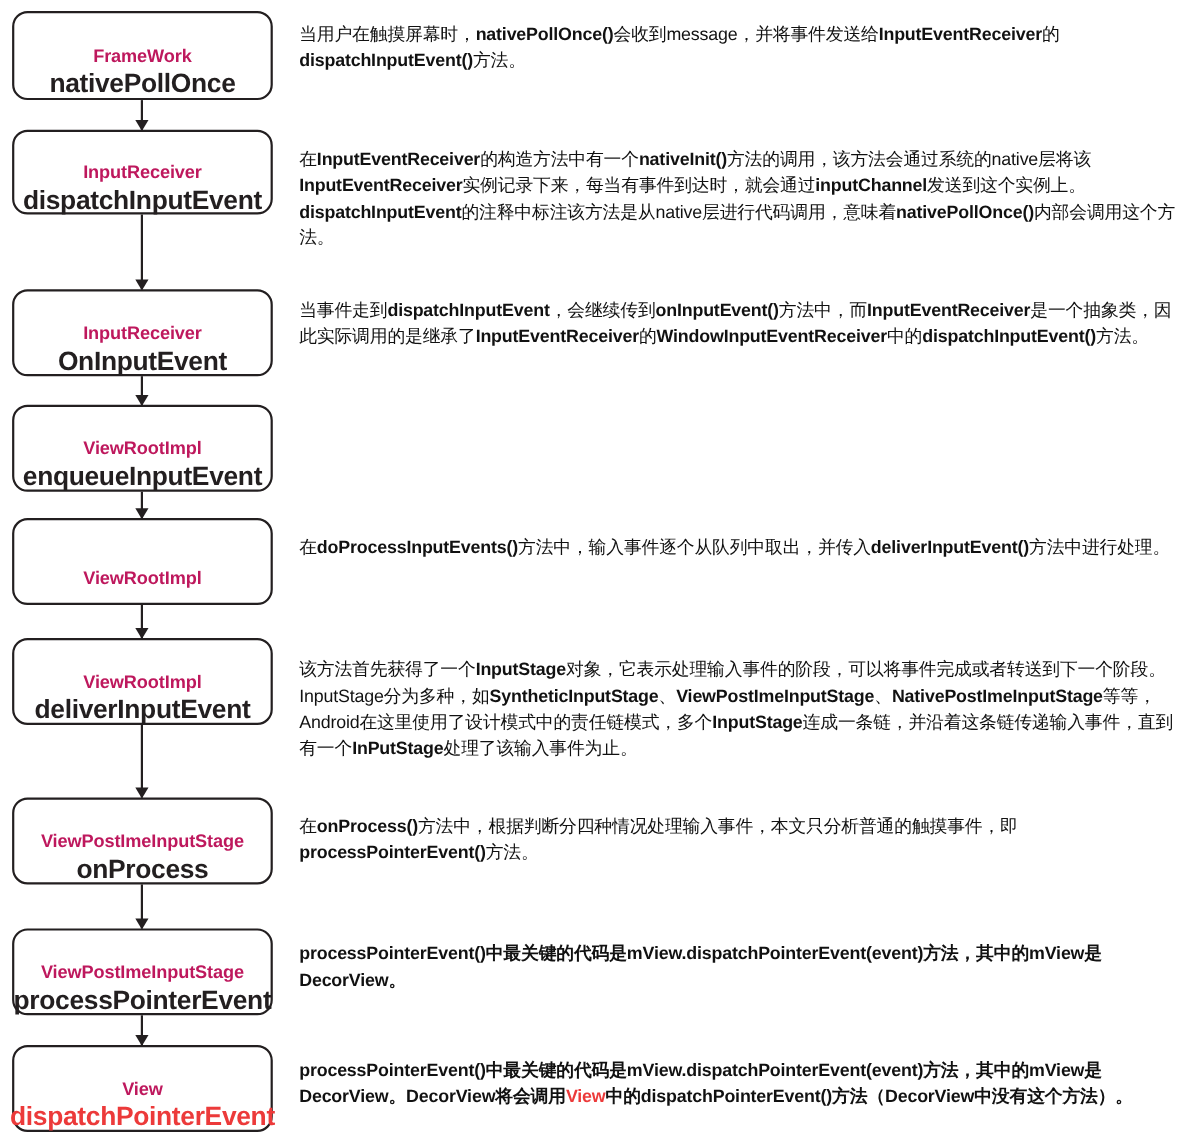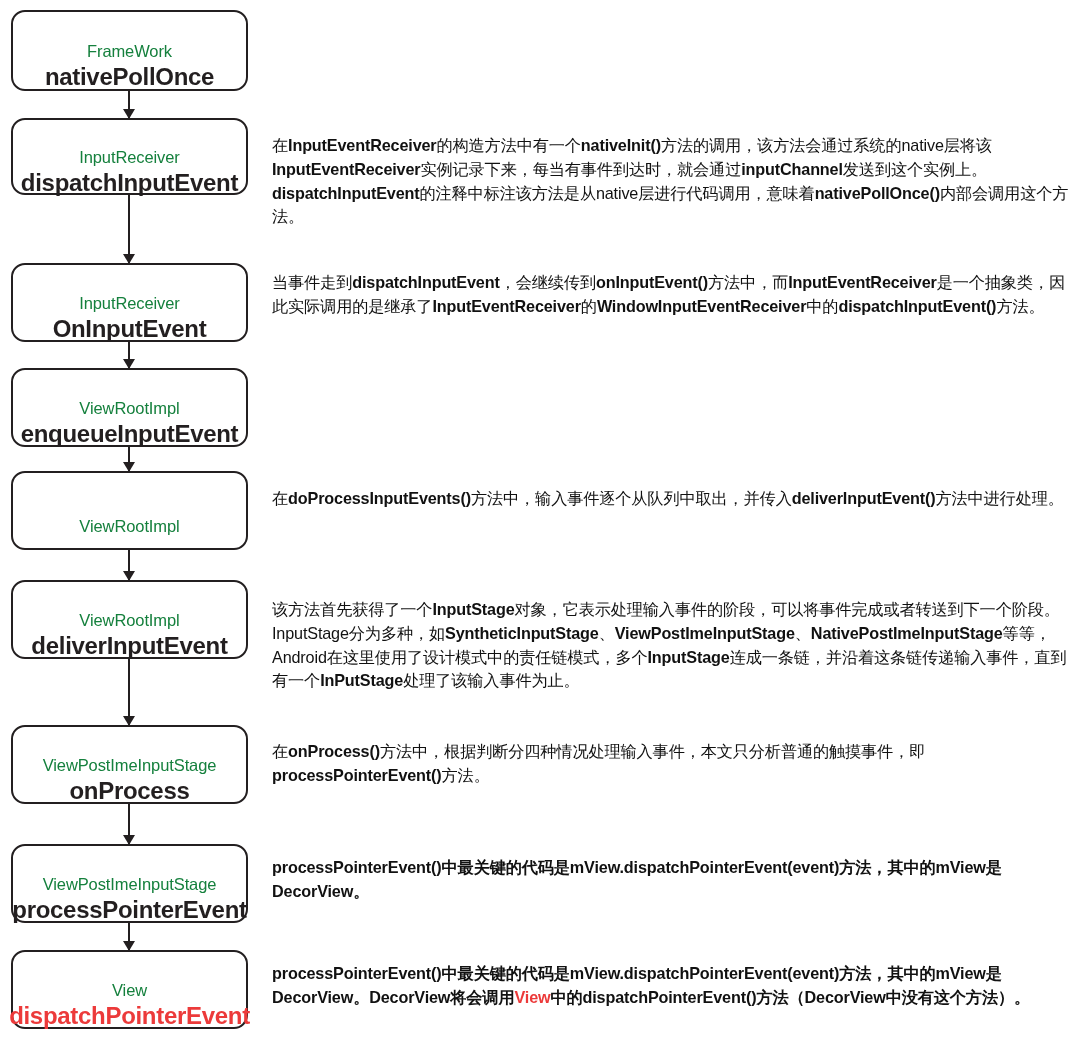--- a/index.html
+++ b/index.html
@@ -39,22 +39,22 @@
     background: #ffffff;
     display: flex;
     flex-direction: column;
     align-items: center;
     justify-content: center;
     text-align: center;
     line-height: 1.18;
   }
   .node .cls {
     font-size: 16.5px;
-    font-weight: normal;
-    color: #15803d;
+    font-weight: bold;
+    color: #be185d;
     letter-spacing: -0.1px;
     margin-top: 32px;
   }
   .node .mth {
     font-size: 24px;
     font-weight: bold;
     color: #231f20;
     letter-spacing: -0.3px;
     margin-top: 2px;
   }
@@ -162,20 +162,21 @@
         <div class="cls">ViewPostImeInputStage</div>
         <div class="mth">processPointerEvent</div>
       </div>
       <div class="node accent" style="top: 950px; height: 79px;">
         <div class="cls">View</div>
         <div class="mth">dispatchPointerEvent</div>
       </div>
     </div>
 
   <div class="notes-column">
+      <div class="note" style="top: 20px;">当用户在触摸屏幕时，<b>nativePollOnce()</b>会收到message，并将事件发送给<b>InputEventReceiver</b>的<b>dispatchInputEvent()</b>方法。</div>
       <div class="note" style="top: 134px;">在<b>InputEventReceiver</b>的构造方法中有一个<b>nativeInit()</b>方法的调用，该方法会通过系统的native层将该<b>InputEventReceiver</b>实例记录下来，每当有事件到达时，就会通过<b>inputChannel</b>发送到这个实例上。<br><b>dispatchInputEvent</b>的注释中标注该方法是从native层进行代码调用，意味着<b>nativePollOnce()</b>内部会调用这个方法。</div>
       <div class="note" style="top: 271px;">当事件走到<b>dispatchInputEvent</b>，会继续传到<b>onInputEvent()</b>方法中，而<b>InputEventReceiver</b>是一个抽象类，因此实际调用的是继承了<b>InputEventReceiver</b>的<b>WindowInputEventReceiver</b>中的<b>dispatchInputEvent()</b>方法。</div>
       <div class="note" style="top: 598px;">该方法首先获得了一个<b>InputStage</b>对象，它表示处理输入事件的阶段，可以将事件完成或者转送到下一个阶段。InputStage分为多种，如<b>SyntheticInputStage</b>、<b>ViewPostImeInputStage</b>、<b>NativePostImeInputStage</b>等等，Android在这里使用了设计模式中的责任链模式，多个<b>InputStage</b>连成一条链，并沿着这条链传递输入事件，直到有一个<b>InPutStage</b>处理了该输入事件为止。</div>
       <div class="note" style="top: 487px;">在<b>doProcessInputEvents()</b>方法中，输入事件逐个从队列中取出，并传入<b>deliverInputEvent()</b>方法中进行处理。</div>
       <div class="note" style="top: 740px;">在<b>onProcess()</b>方法中，根据判断分四种情况处理输入事件，本文只分析普通的触摸事件，即<b>processPointerEvent()</b>方法。</div>
       <div class="note" style="top: 856px;"><b>processPointerEvent()中最关键的代码是mView.dispatchPointerEvent(event)方法，其中的mView是DecorView。</b></div>
       <div class="note" style="top: 962px;"><b>processPointerEvent()中最关键的代码是mView.dispatchPointerEvent(event)方法，其中的mView是DecorView。DecorView将会调用<span class="red">View</span>中的dispatchPointerEvent()方法（DecorView中没有这个方法）。</b></div>
     </div>
 
 </div>

